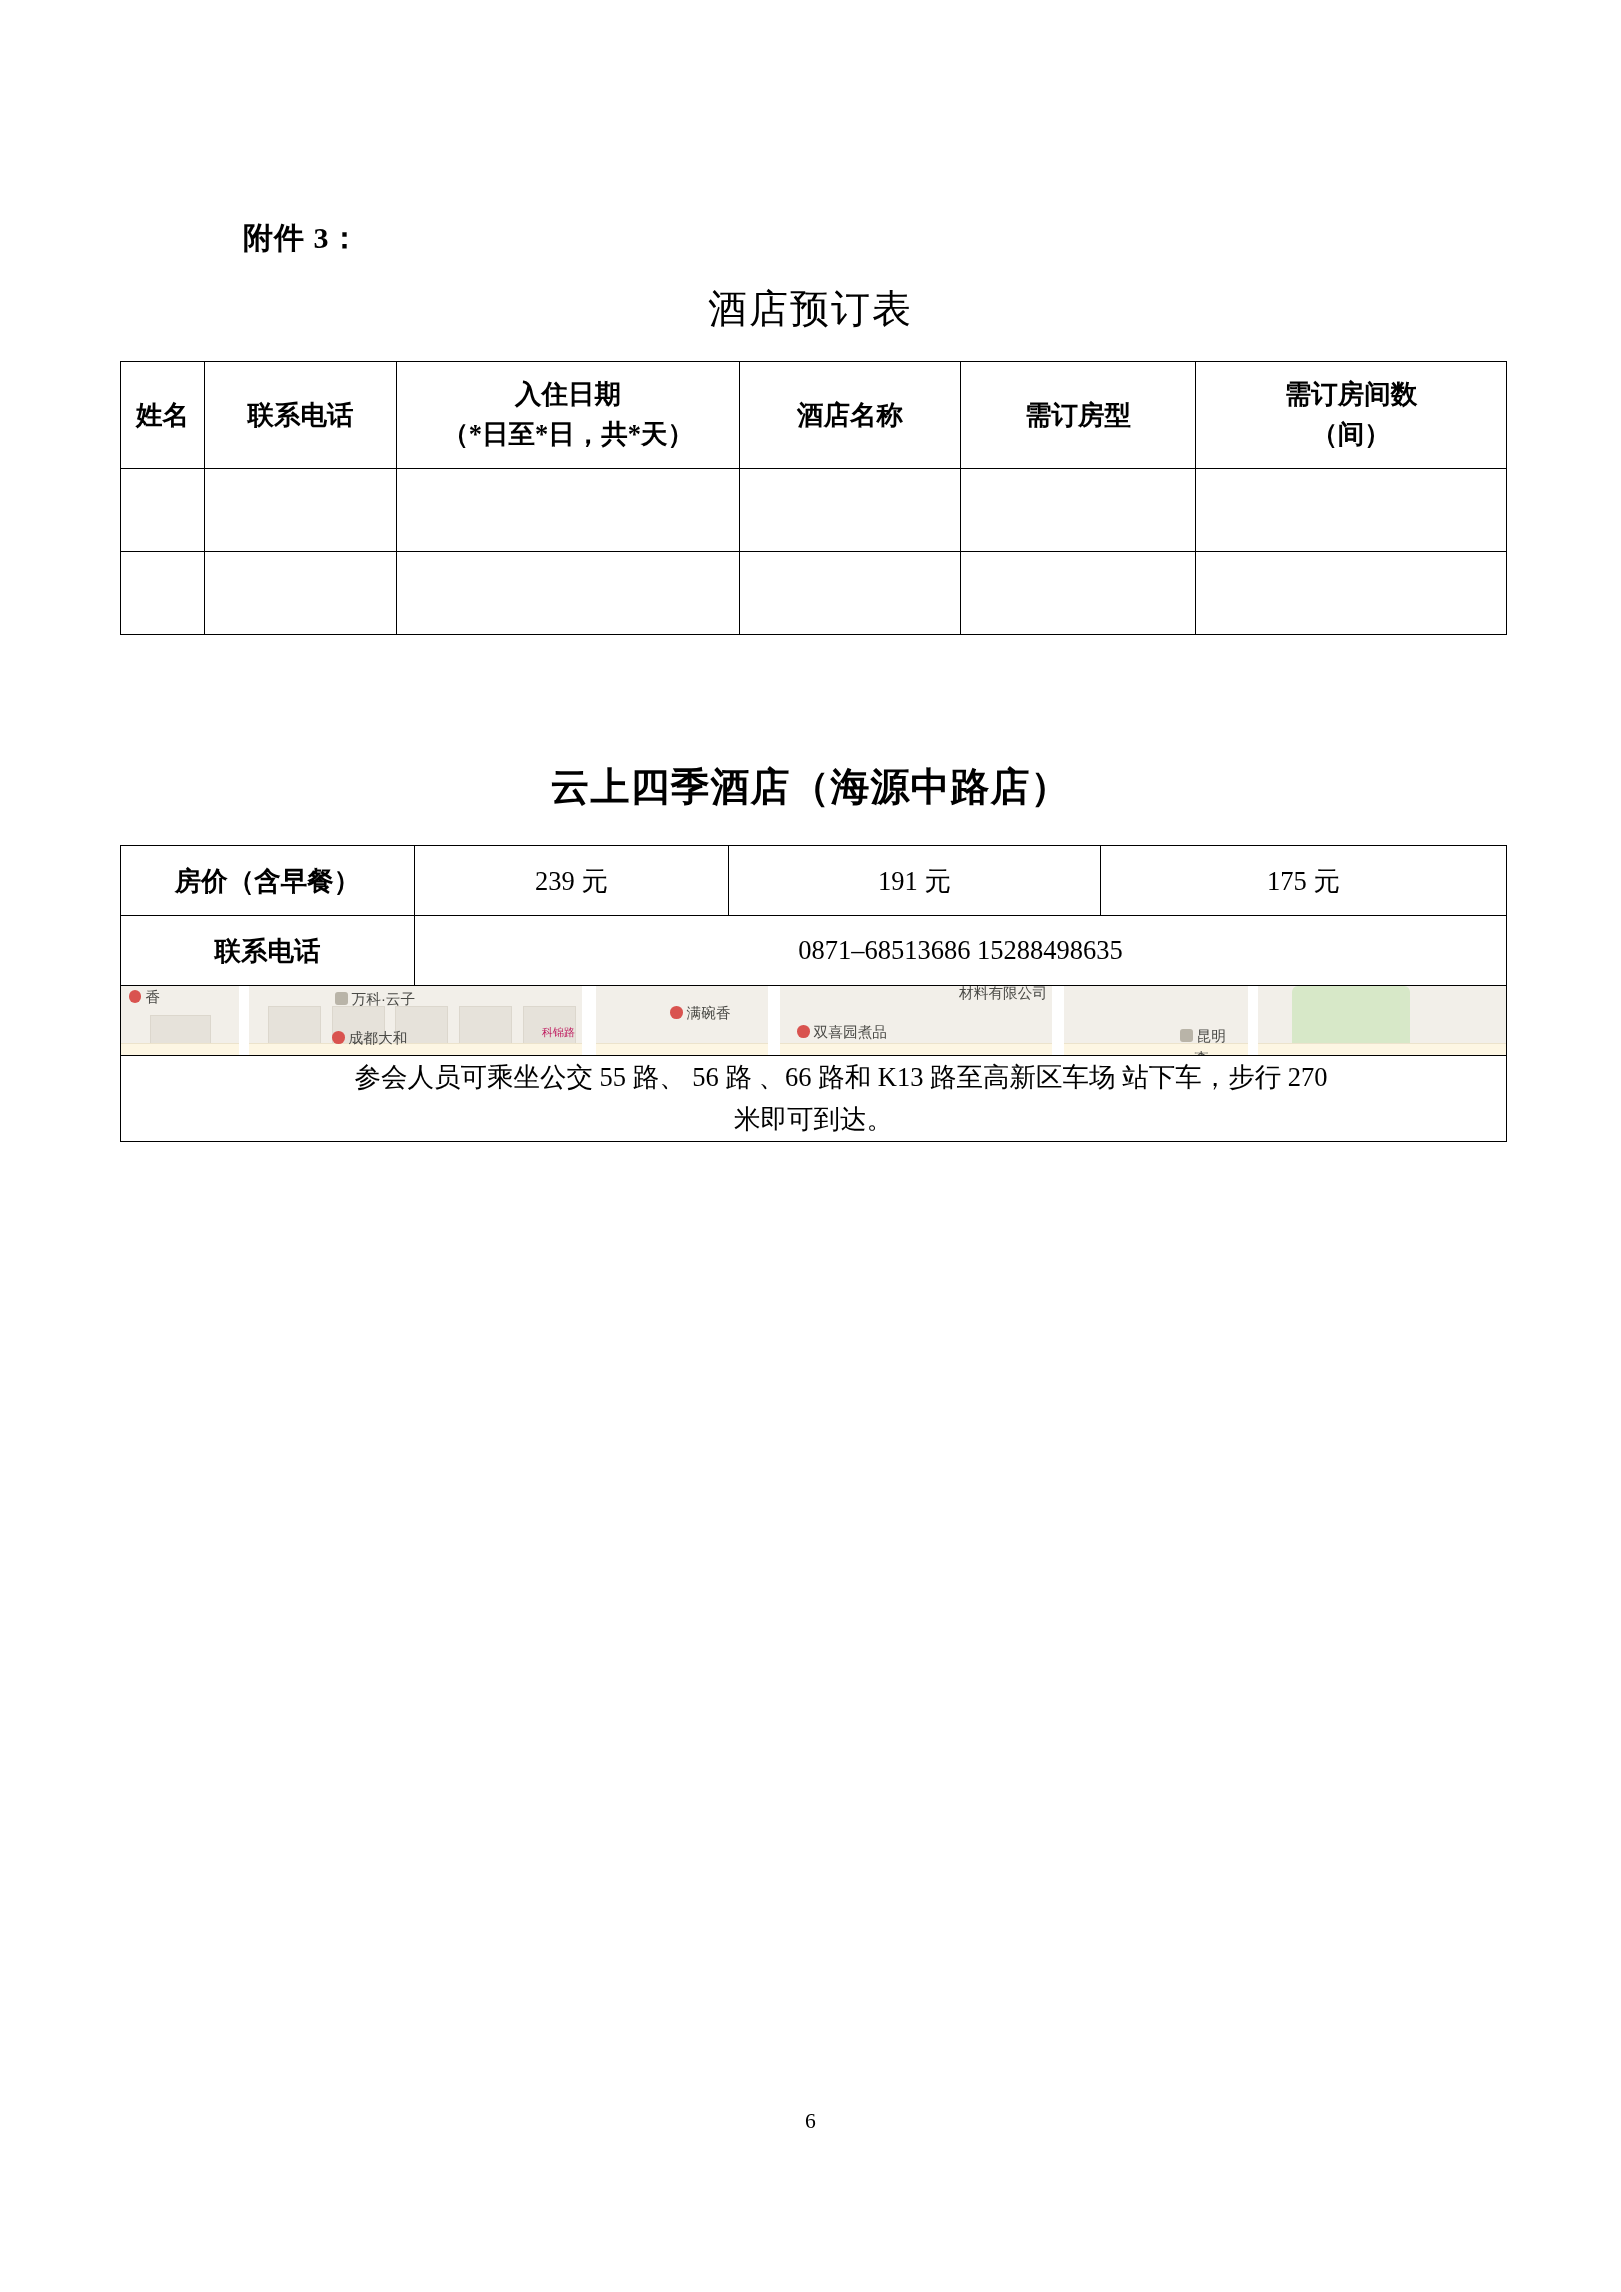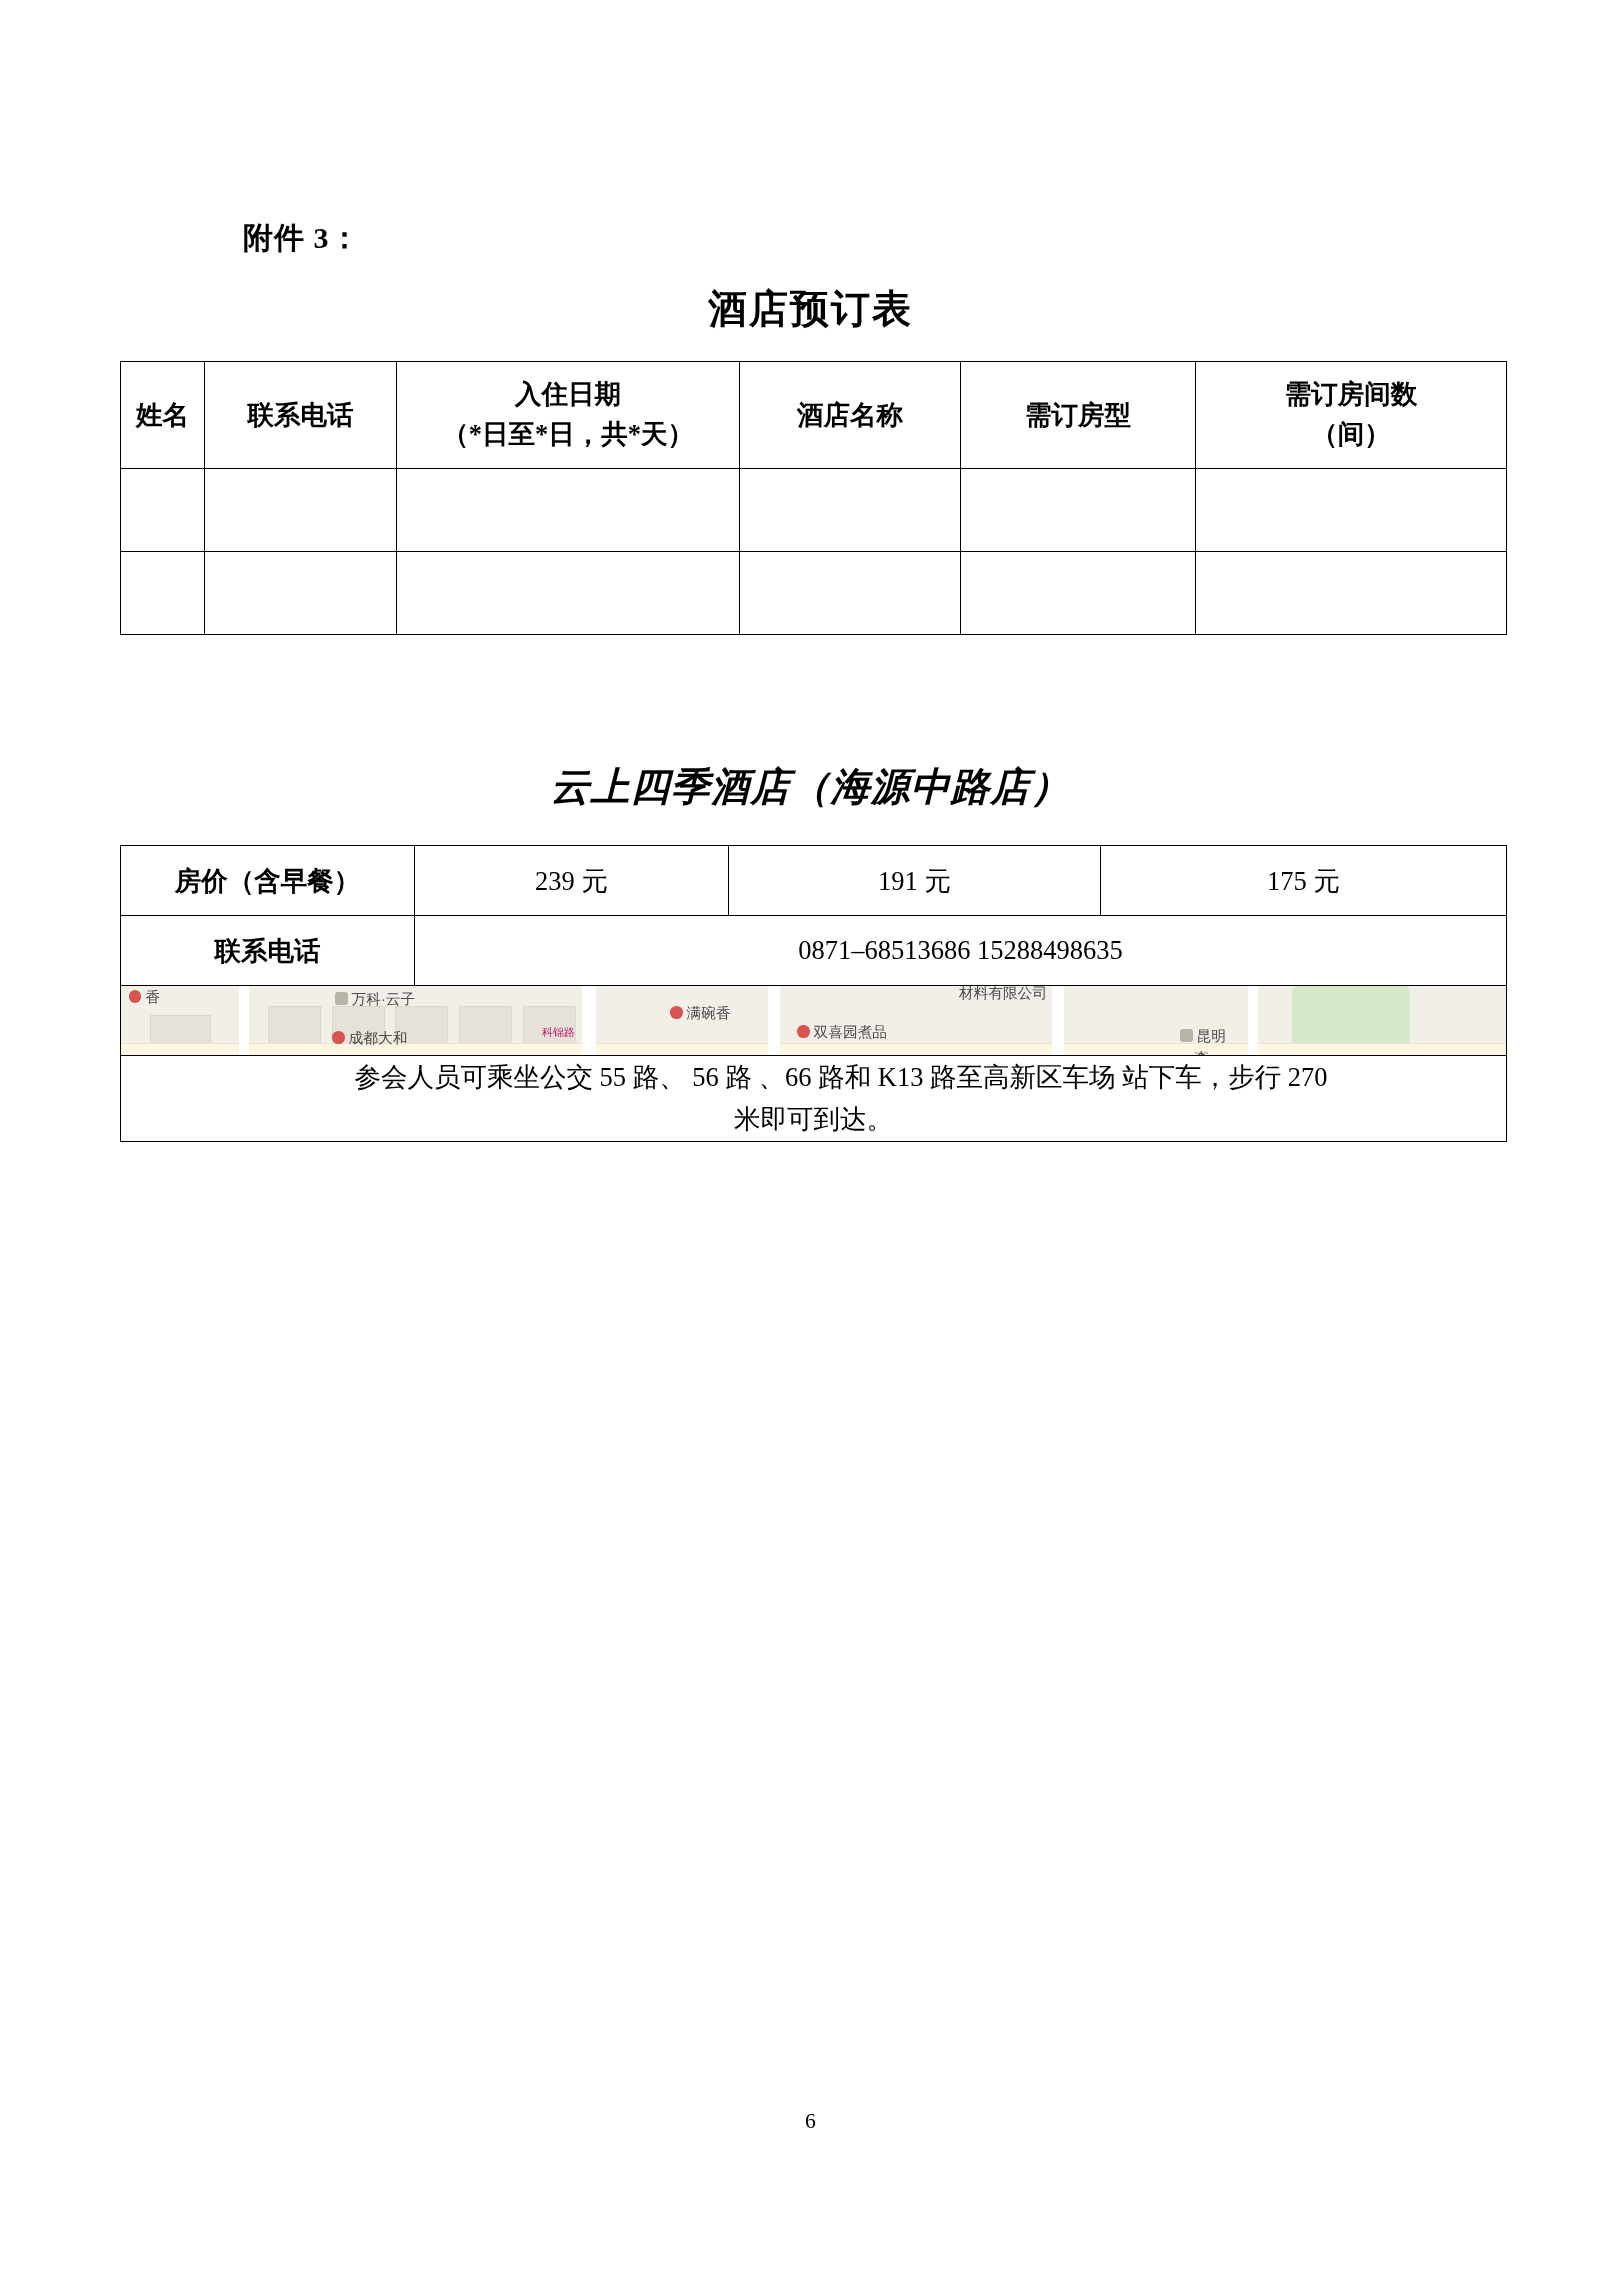--- a/index.html
+++ b/index.html
@@ -33,21 +33,21 @@
   }
 
   
   .title1 {
     position: absolute;
     left: 0;
     top: 282px;
     width: 1621px;
     text-align: center;
     font-size: 39px;
-    font-weight: bold;
+    font-weight: normal;
     letter-spacing: 2px;
   }
 
   
   .booking-table {
     position: absolute;
     left: 120px;
     top: 361px;
     width: 1386px;
     border-collapse: collapse;
@@ -68,21 +68,20 @@
   
   .title2 {
     position: absolute;
     left: 0;
     top: 760px;
     width: 1621px;
     text-align: center;
     font-size: 39px;
     font-weight: bold;
     letter-spacing: 1px;
-    font-style: italic;
   }
 
   
   .hotel-table {
     position: absolute;
     left: 120px;
     top: 845px;
     width: 1386px;
     border-collapse: collapse;
     table-layout: fixed;

